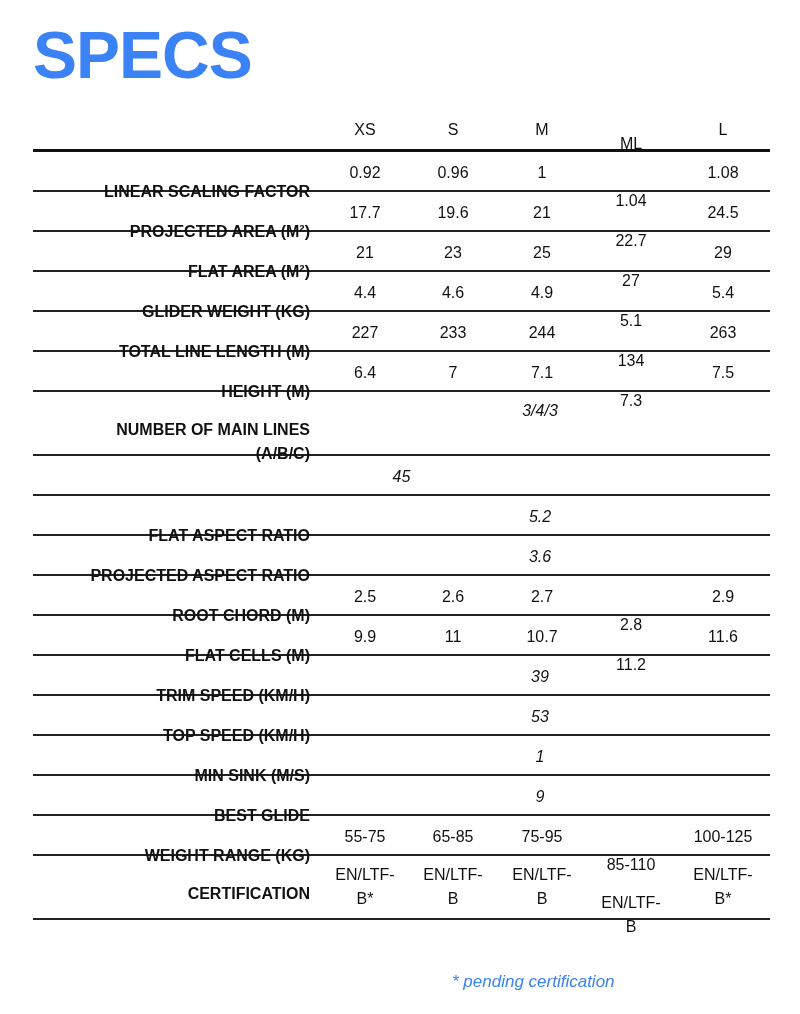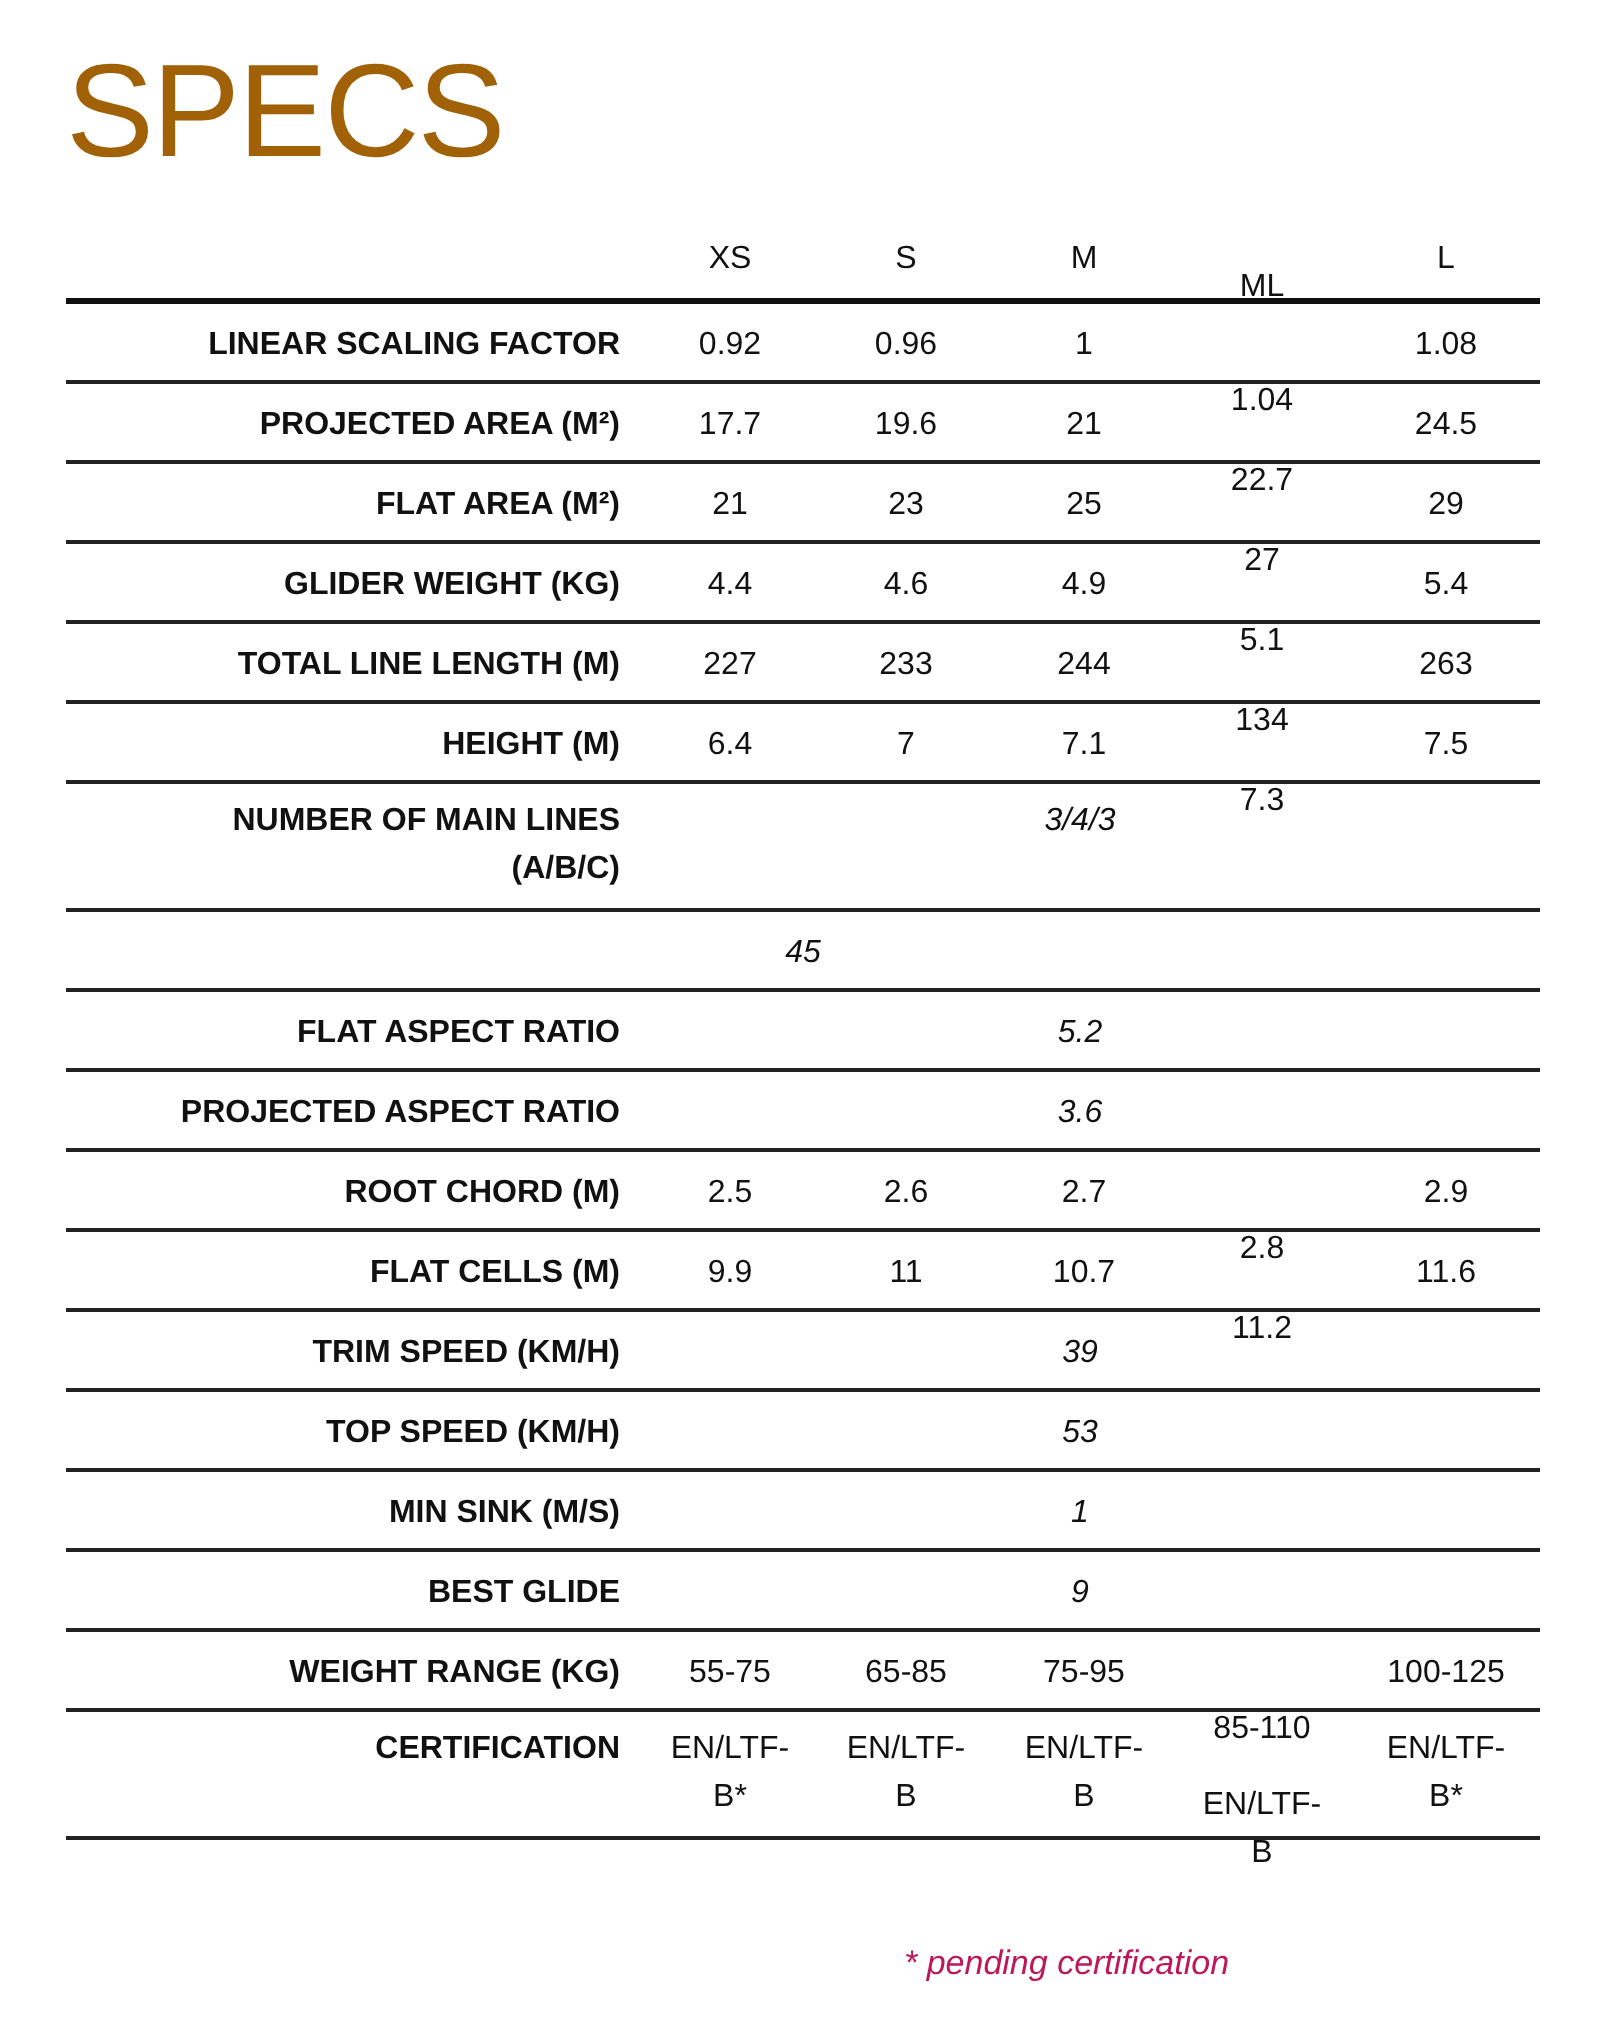--- a/index.html
+++ b/index.html
@@ -1,30 +1,30 @@
 <!DOCTYPE html>
 <html><head>
 <meta charset="utf-8">
 <style>
   * { margin:0; padding:0; box-sizing:border-box; }
   html, body { width:800px; height:1014px; background:#ffffff; overflow:hidden; }
   body { font-family: "Liberation Sans", sans-serif; color:#111; position:relative; }
-  .title { position:absolute; left:33px; top:22px; font-size:66px; font-weight:normal; letter-spacing:-1px; color:#a16207; line-height:1; }
+  .title { position:absolute; left:33px; top:22px; font-size:66px; font-weight:bold; letter-spacing:-1px; color:#3b82f6; line-height:1; }
   .table { position:absolute; left:33px; top:110px; width:737px; }
   .hdr { display:flex; height:42px; align-items:center; border-bottom:3px solid #111; }
   .row { display:flex; align-items:flex-start; border-bottom:2px solid #222; }
-  .lbl { width:277px; text-align:right; font-weight:bold; font-size:16px; padding-right:0; line-height:24px; }
+  .lbl { width:277px; text-align:right; font-weight:bold; font-size:16px; padding-right:0; line-height:24px;margin-top:19px; }
   .c { width:92px; text-align:center; font-size:16px; line-height:24px; }
   .c0 { width:84px; margin-left:13px; }
   .c1 { width:92px; } .c2 { width:86px; } .c3 { width:92px;margin-top:28px; } .c4 { width:92px; }
   .hdr .c { font-weight:normal; }
   .span { flex:1; text-align:center; font-size:16px; line-height:24px; padding-left:0;font-style:italic; }
   .r1 { padding:9px 0 7px 0; height:40px; }
   .r2l { padding:7px 0 7px 0; height:64px; }
-  .foot { position:absolute; top:972px; left:452px; font-size:17px; font-style:italic; color:#be185d; }
+  .foot { position:absolute; top:972px; left:452px; font-size:17px; font-style:italic; color:#3b82f6; }
 </style>
 </head>
 <body>
 
 <div class="title">SPECS</div>
 
 <div class="table" id="tbl">
   <div class="hdr">
     <div class="lbl"></div>
     <div class="c c0">XS</div>

